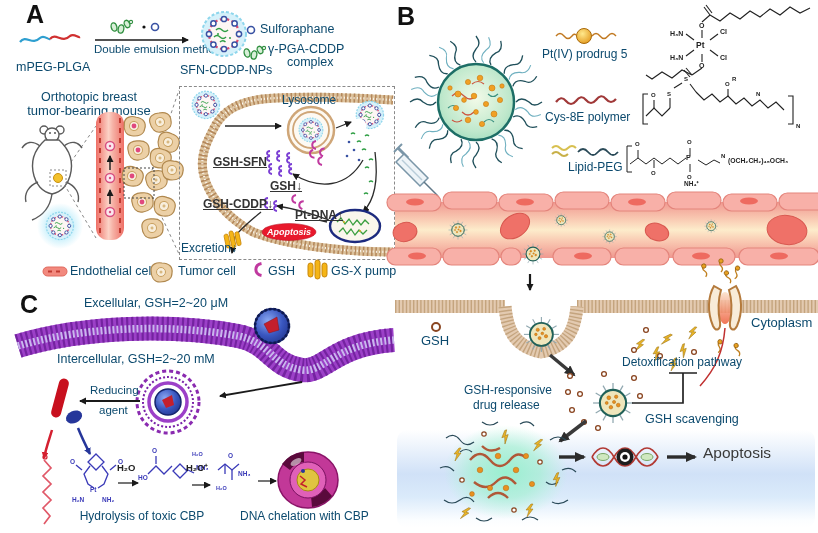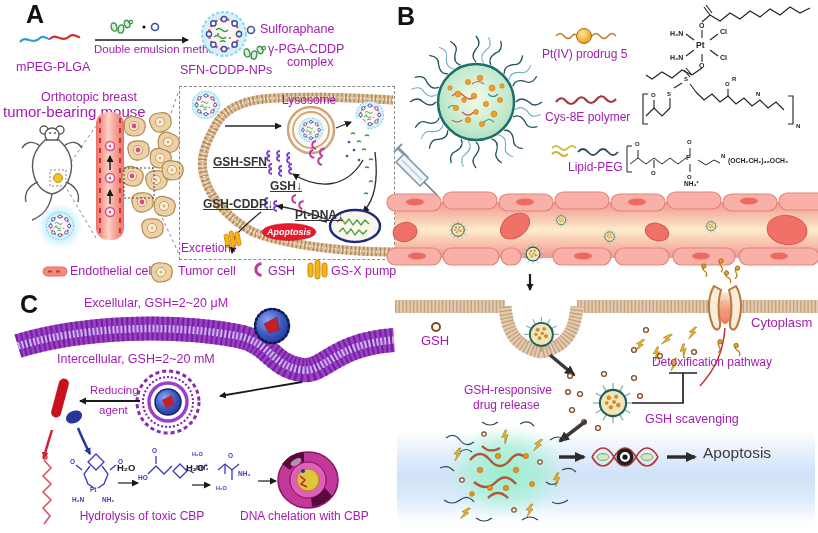--- a/index.html
+++ b/index.html
@@ -1,19 +1,19 @@
 <!DOCTYPE html>
 <html><head>
 <meta charset="utf-8">
 <style>
   html,body{margin:0;padding:0;background:#fff;}
   .figure{position:relative;width:818px;height:533px;background:#ffffff;overflow:hidden;
           font-family:"Liberation Sans",sans-serif;color:#3b3b3b;}
   .abs{position:absolute;}
-  .lbl{position:absolute;font-size:12px;color:#a21caf;white-space:nowrap;line-height:1.12;}
+  .lbl{position:absolute;font-size:12px;color:#0c4a6e;white-space:nowrap;line-height:1.12;}
   .panelLabel{position:absolute;font-size:25px;font-weight:bold;color:#111;}
   svg{overflow:visible;}
   .semib{font-weight:600;color:#333;text-decoration:underline;}
   .badgeText{position:absolute;font-size:9px;font-style:italic;font-weight:bold;color:#fff;text-align:center;}
   .tinyChem{font-size:9.5px;font-weight:bold;color:#222;}
 </style>
 </head>
 <body>
 
 <div class="figure">
@@ -192,21 +192,21 @@
       <circle cx="5" cy="5" r="3.5" fill="#fff" stroke="#3952a3" stroke-width="1.6"></circle>
     </svg>
   <div class="lbl" style="left:260px;top:22px;font-size:12.5px">Sulforaphane</div>
   <svg class="abs" style="left:241px;top:44px" width="26" height="16">
       <use href="#gpga"></use>
     </svg>
   <div class="lbl" style="left:268px;top:42px;font-size:12.5px">γ-PGA-CDDP</div>
   <div class="lbl" style="left:287px;top:55px;font-size:12.5px">complex</div>
 
   <div class="lbl" style="left:3px;top:90px;width:172px;text-align:center;font-size:12.5px">Orthotopic breast</div>
-  <div class="lbl" style="left:3px;top:104px;width:172px;font-size:15px">tumor-bearing mouse</div>
+  <div class="lbl" style="left:3px;top:104px;width:172px;text-align:center;font-size:13px">tumor-bearing mouse</div>
 
   <svg class="abs" style="left:12px;top:120px" width="80" height="105" viewBox="0 0 80 105">
     <g stroke="#5a5a5a" stroke-width="1.4" fill="#fff">
       <circle cx="32" cy="10" r="4"></circle>
         <circle cx="48" cy="10" r="4"></circle>
       <circle cx="40" cy="15" r="7"></circle>
       <path d="M33,20 C22,30 18,42 22,56 C24,64 30,72 40,74 C50,72 56,64 58,56 C62,42 58,30 47,20 Z"></path>
       <path d="M28,26 C20,20 14,22 10,28" fill="none"></path>
       <path d="M52,26 C60,20 66,22 70,28" fill="none"></path>
       <path d="M26,62 C16,66 12,74 14,82" fill="none"></path>
@@ -737,21 +737,21 @@
     <use href="#bolt" transform="translate(48,34) rotate(-20)"></use>
       <use href="#bolt" transform="translate(60,14) rotate(10)"></use>
     <use href="#bolt" transform="translate(40,46)"></use>
     <g fill="#fff" stroke="#8a4520" stroke-width="1.3">
       <circle cx="4" cy="38" r="2.4"></circle>
         <circle cx="16" cy="18" r="2.4"></circle>
         <circle cx="30" cy="44" r="2.4"></circle>
         <circle cx="64" cy="40" r="2.4"></circle>
     </g>
   </svg>
-  <div class="lbl" style="left:622px;top:356px;width:150px;text-align:right">Detoxification pathway</div>
+  <div class="lbl" style="left:622px;top:356px;width:150px;text-align:left">Detoxification pathway</div>
 
   <svg class="abs" style="left:544px;top:350px" width="44" height="36">
     <line x1="6" y1="5" x2="30" y2="25" stroke="#3a3a3a" stroke-width="3.5" marker-end="url(#mW)"></line>
   </svg>
 
   <svg class="abs" style="left:564px;top:366px" width="84" height="70" viewBox="0 0 84 70">
     <use href="#bnp" transform="translate(28,16) scale(1.05)"></use>
     <g fill="#fff" stroke="#8a4520" stroke-width="1.3">
       <circle cx="6" cy="10" r="2.4"></circle>
         <circle cx="16" cy="28" r="2.4"></circle>

